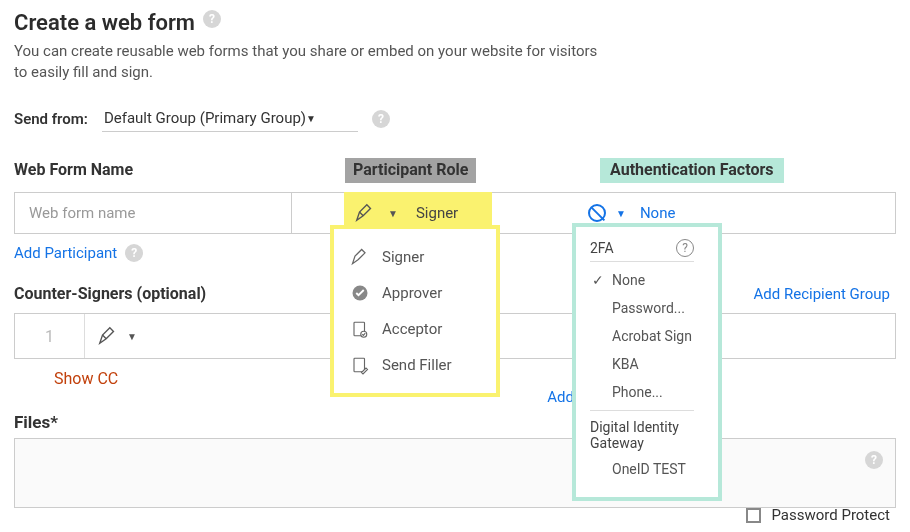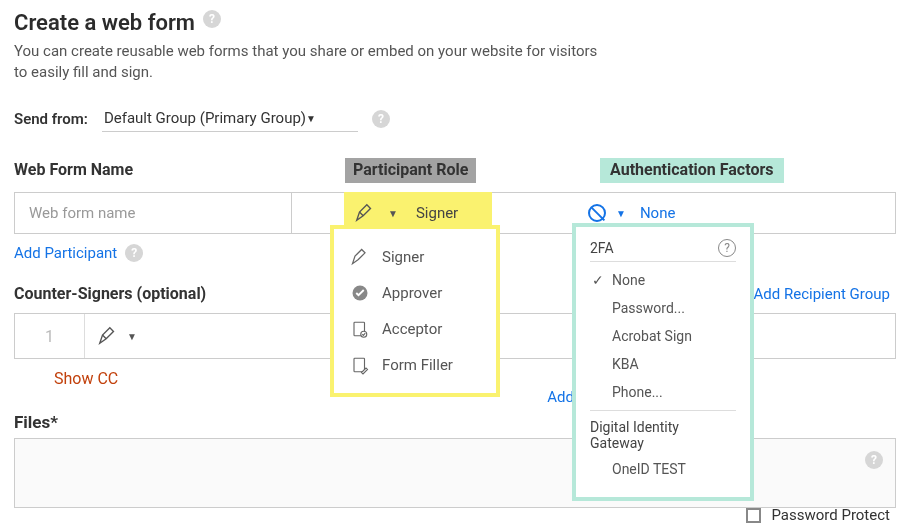--- a/index.html
+++ b/index.html
@@ -104,22 +104,22 @@
   }
   .role-item {
     display:flex; align-items:center; gap:12px; padding:8px 16px; color:#555; font-size:15px;
     cursor:pointer;
   }
   .role-item .ri-icon{ width:20px; height:20px; display:flex; align-items:center; justify-content:center; color:#666;}
 
   
   .auth-dropdown {
     position:absolute; left:572px; top:223px;
-    width:182px; border:4px solid #b6e8d9; background:#fff;
-    padding:8px 14px 14px 14px;
+    width:150px; border:4px solid #b6e8d9; background:#fff;
+    padding:8px 24px 14px 14px;
   }
   .auth-section-title{
     font-size:14px; color:#444; padding:4px 0; display:flex; justify-content:space-between; align-items:center;
     border-bottom:1px solid #ddd; margin-bottom:4px;
   }
   .auth-item {
     display:flex; align-items:center; gap:8px; padding:6px 0 6px 22px; color:#555; font-size:14px; cursor:pointer;
     position:relative;
   }
   .auth-item.checked::before{
@@ -245,21 +245,21 @@
     </span>
     <span>Acceptor</span>
   </div>
   <div class="role-item">
     <span class="ri-icon">
       <svg width="18" height="20" viewBox="0 0 24 24" fill="none" stroke="#666" stroke-width="1.5">
           <rect x="4" y="3" width="14" height="18" rx="1"></rect>
           <path d="M14 22 L20 16 L22 18 L16 24 Z" fill="#fff" stroke="#666"></path>
         </svg>
     </span>
-    <span>Form Filler</span>
+    <span>Send Filler</span>
   </div>
 </div>
 
 
 <div class="auth-dropdown">
   <div class="auth-section-title">
     <span>2FA</span>
     <span class="q-circle">?</span>
   </div>
   <div class="auth-item checked">

